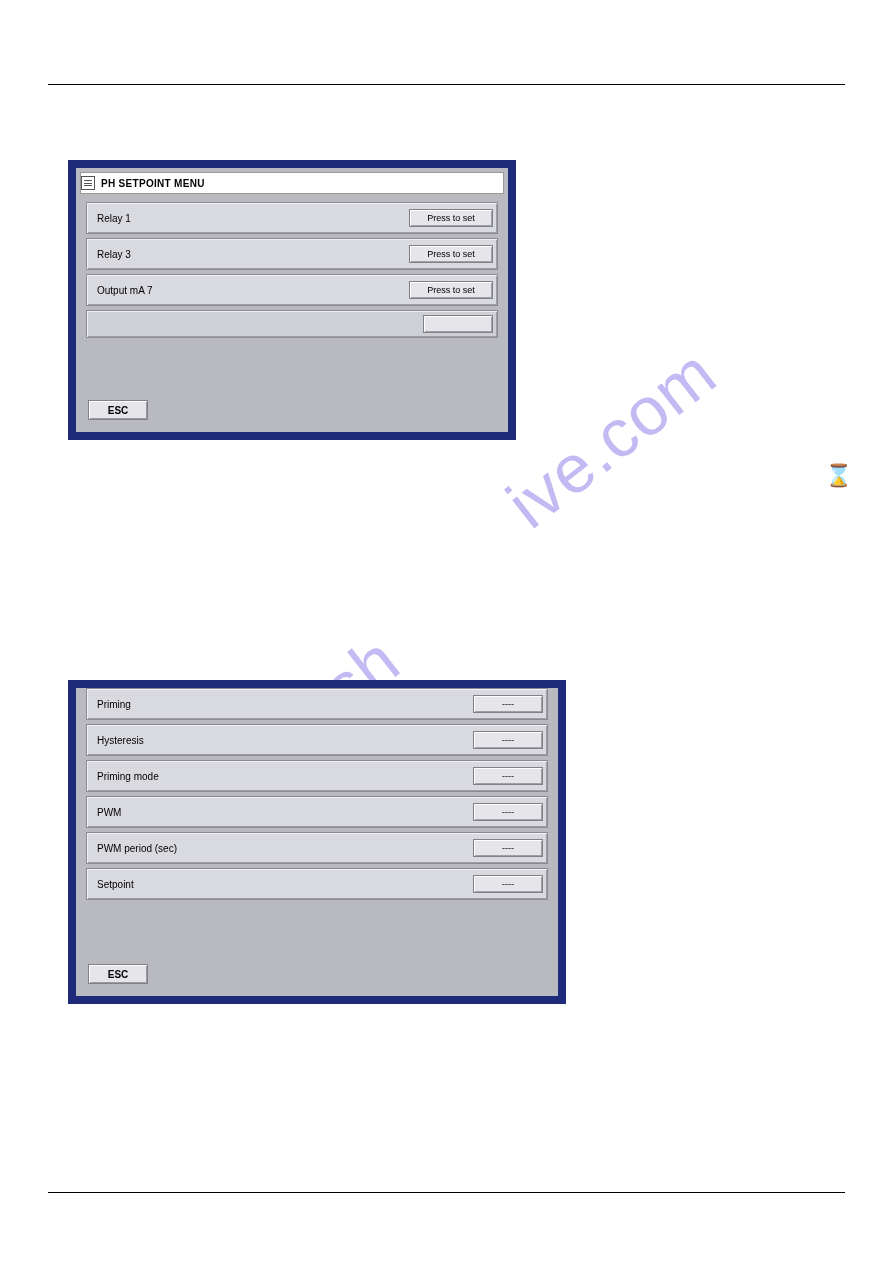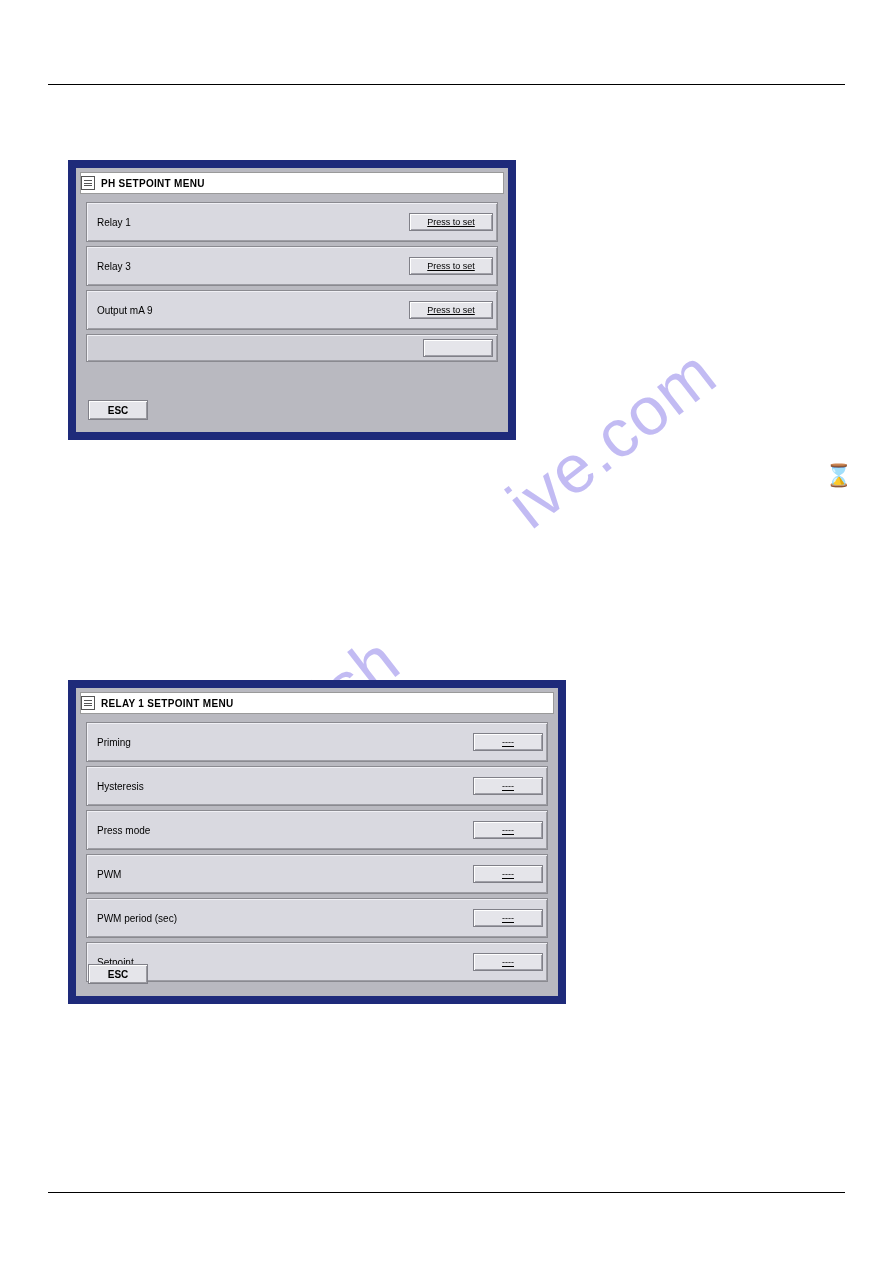--- a/index.html
+++ b/index.html
@@ -58,38 +58,37 @@
   .title-text { font-size: 10px; font-weight: bold; letter-spacing: 0.3px; }
 
   .rows { padding: 0 10px; }
   .row {
     display: flex;
     align-items: center;
     justify-content: space-between;
     background: #d9d9e0;
     border: 1px solid #8a8a90;
     box-shadow: inset 1px 1px 0 #f0f0f5, inset -1px -1px 0 #9e9ea5;
-    height: 40px;
+    height: 32px;
     margin-bottom: 4px;
     padding: 0 4px 0 10px;
   }
   .row.blank { background: #cfcfd6; }
   .row.tall { height: 28px; }
   .row-label { font-size: 10px; }
   .row-btn {
     display: inline-flex;
     align-items: center;
     justify-content: center;
     width: 84px;
     height: 18px;
     font-size: 9px;
     background: #e5e5ea;
     border: 1px solid #808088;
     box-shadow: inset 1px 1px 0 #ffffff, inset -1px -1px 0 #a0a0a8;
-    text-decoration: underline;
   }
   .row-btn.narrow { width: 70px; }
   .esc-row { position: absolute; bottom: 12px; left: 12px; margin-top: 40px; }
   .esc-btn {
     display: inline-flex;
     align-items: center;
     justify-content: center;
     width: 60px;
     height: 20px;
     font-size: 10px;
@@ -143,53 +142,45 @@
   <div class="rows">
     <div class="row">
       <span class="row-label">Relay 1</span>
       <span class="row-btn">Press to set</span>
     </div>
     <div class="row">
       <span class="row-label">Relay 3</span>
       <span class="row-btn">Press to set</span>
     </div>
     <div class="row">
-      <span class="row-label">Output mA 9</span>
+      <span class="row-label">Output mA 7</span>
       <span class="row-btn">Press to set</span>
     </div>
     <div class="row blank tall">
       <span class="row-label"></span>
       <span class="row-btn narrow"></span>
     </div>
   </div>
   <div class="esc-row">
     <span class="esc-btn">ESC</span>
   </div>
 </div>
 
 <div class="panel panel2">
-  <div class="title-row">
-    <span class="title-icon">
-        <div></div>
-        <div></div>
-        <div></div>
-      </span>
-    <span class="title-text">RELAY 1 SETPOINT MENU</span>
-  </div>
   <div class="rows">
     <div class="row">
       <span class="row-label">Priming</span>
       <span class="row-btn narrow">----</span>
     </div>
     <div class="row">
       <span class="row-label">Hysteresis</span>
       <span class="row-btn narrow">----</span>
     </div>
     <div class="row">
-      <span class="row-label">Press mode</span>
+      <span class="row-label">Priming mode</span>
       <span class="row-btn narrow">----</span>
     </div>
     <div class="row">
       <span class="row-label">PWM</span>
       <span class="row-btn narrow">----</span>
     </div>
     <div class="row">
       <span class="row-label">PWM period (sec)</span>
       <span class="row-btn narrow">----</span>
     </div>

